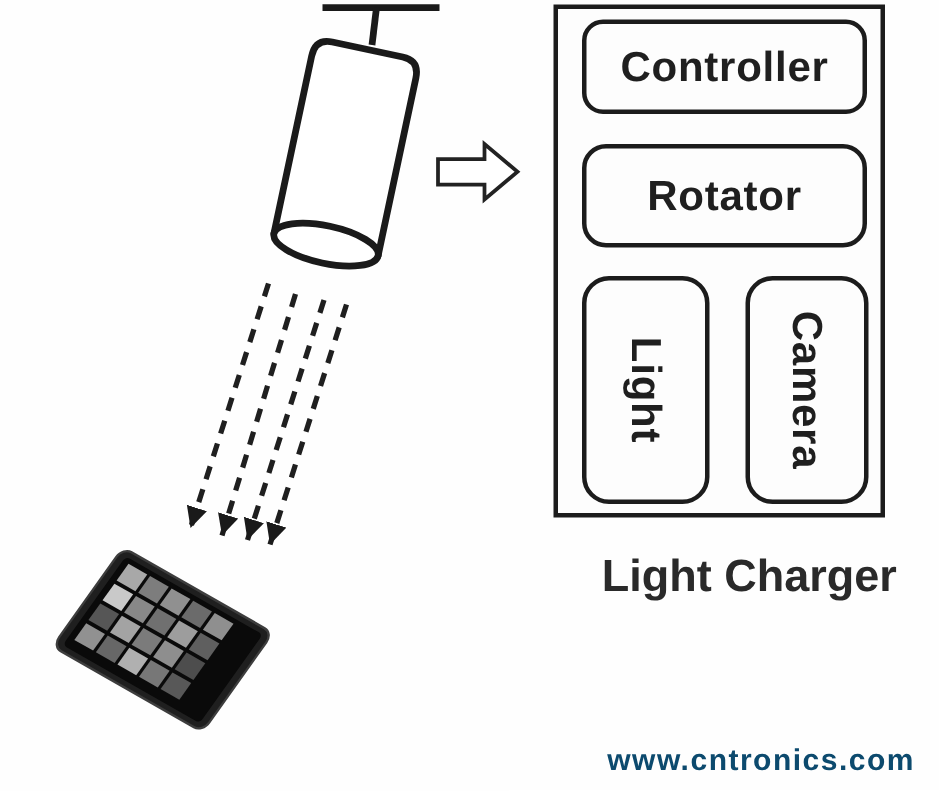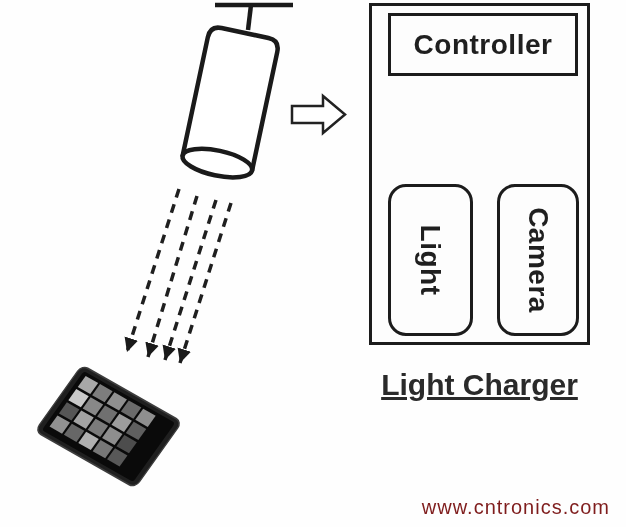--- a/index.html
+++ b/index.html
@@ -12,35 +12,35 @@
   
   .charger-outer {
     position:absolute; left:369px; top:3px; width:221px; height:342px;
     border:3px solid #1c1c1c; background:#fdfdfd; box-sizing:border-box;
   }
   .cbox {
     position:absolute; border:3px solid #1c1c1c; background:#fdfdfd; box-sizing:border-box;
     display:flex; align-items:center; justify-content:center;
     font-size:28px; font-weight:700; letter-spacing:0.5px;
   }
-  .cbox.controller { left:16px; top:7px;  width:190px; height:63px; }
+  .cbox.controller { left:16px; top:7px;  width:190px; height:63px;border-radius:14px; }
   .cbox.rotator    { left:16px; top:90px; width:190px; height:69px; border-radius:16px; }
   .cbox.light      { left:16px; top:178px; width:85px; height:152px; border-radius:18px; }
   .cbox.camera     { left:125px; top:178px; width:82px; height:152px; border-radius:18px; }
   .vtext span { display:block; transform:rotate(90deg); white-space:nowrap; }
 
   .caption {
     position:absolute; text-align:center; font-weight:700; font-size:30px; color:#2a2a2a;
   }
-  .caption.charger-caption { left:369px; top:368px; width:221px;text-decoration:underline; }
+  .caption.charger-caption { left:389px; top:368px; width:221px; }
   .caption.phone-caption   { left:18px;  top:490px; width:240px; }
 
   .watermark {
     position:absolute; left:390px; top:496px; width:220px; text-align:right;
-    font-size:20px; font-weight:400; color:#7f1d1d; letter-spacing:1px;
+    font-size:20px; font-weight:700; color:#0c4a6e; letter-spacing:1px;
   }
 </style>
 </head>
 <body>
 
 <div class="stage">
 
   <svg class="overlay" width="626" height="527" viewBox="0 0 626 527">
     <defs>
       <marker id="ah" markerUnits="userSpaceOnUse" markerWidth="16" markerHeight="15" refX="14" refY="7" orient="auto">
@@ -92,20 +92,23 @@
         <rect x="82" y="66" width="20" height="16" fill="#777777"></rect>
         <rect x="105" y="66" width="20" height="16" fill="#585858"></rect>
       </g>
     </g>
   </svg>
 
   <div class="charger-outer">
     <div class="cbox controller">
       <span>Controller</span>
     </div>
+    <div class="cbox rotator">
+      <span>Rotator</span>
+    </div>
     <div class="cbox light vtext">
       <span>Light</span>
     </div>
     <div class="cbox camera vtext">
       <span>Camera</span>
     </div>
   </div>
 
   <div class="caption charger-caption">Light Charger</div>
 

